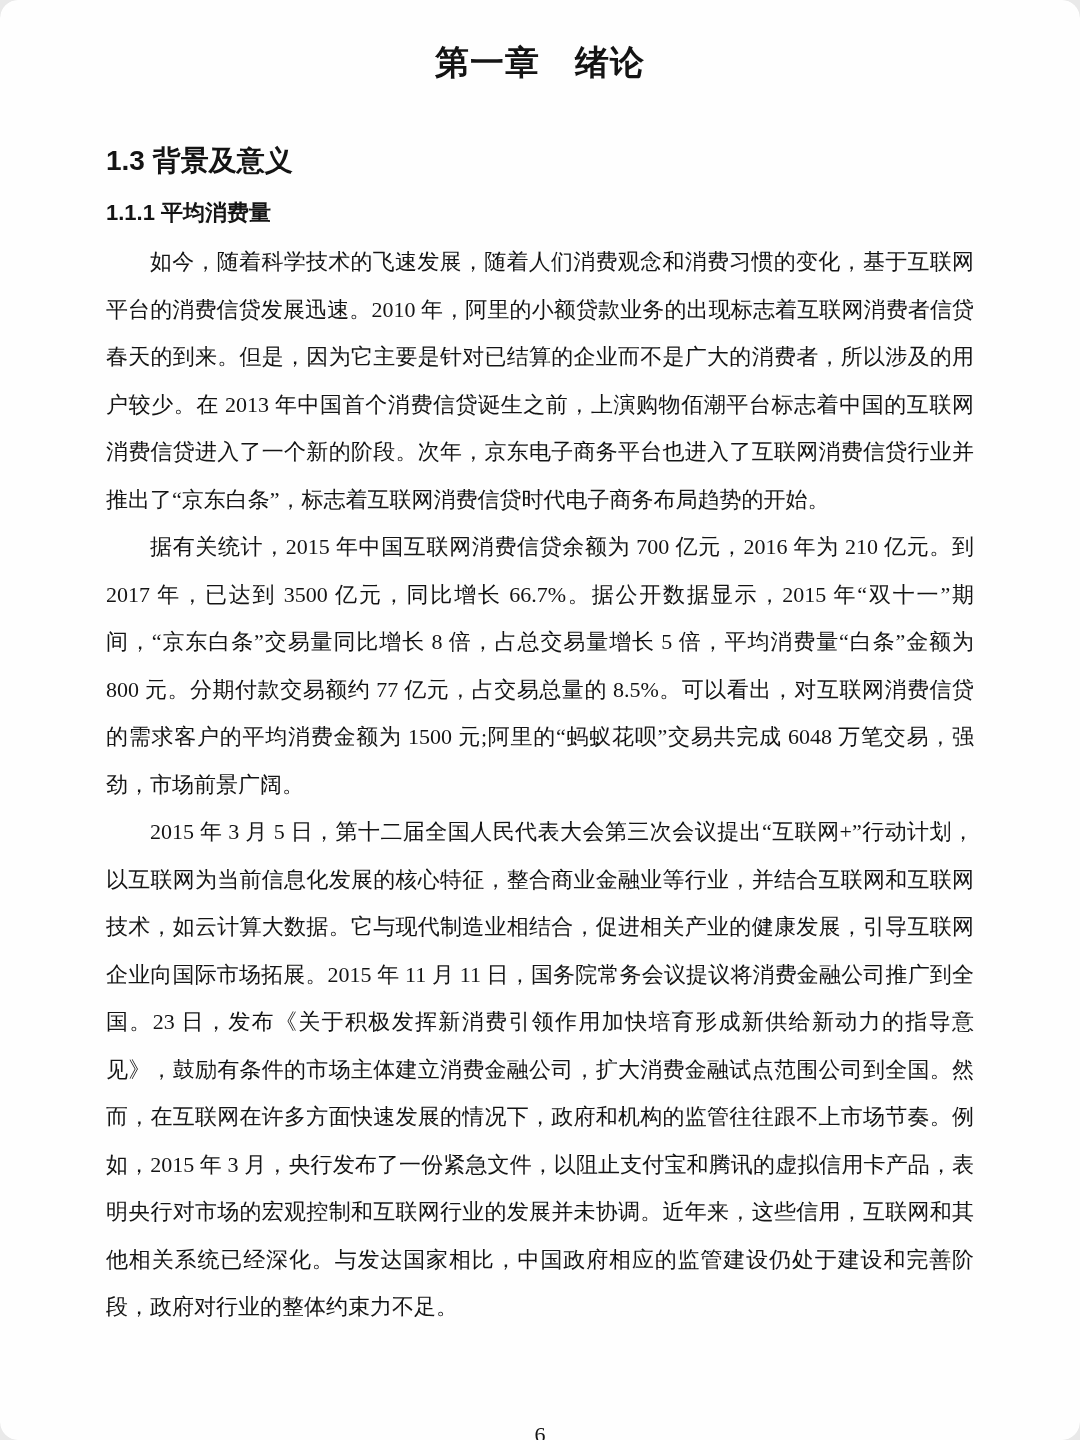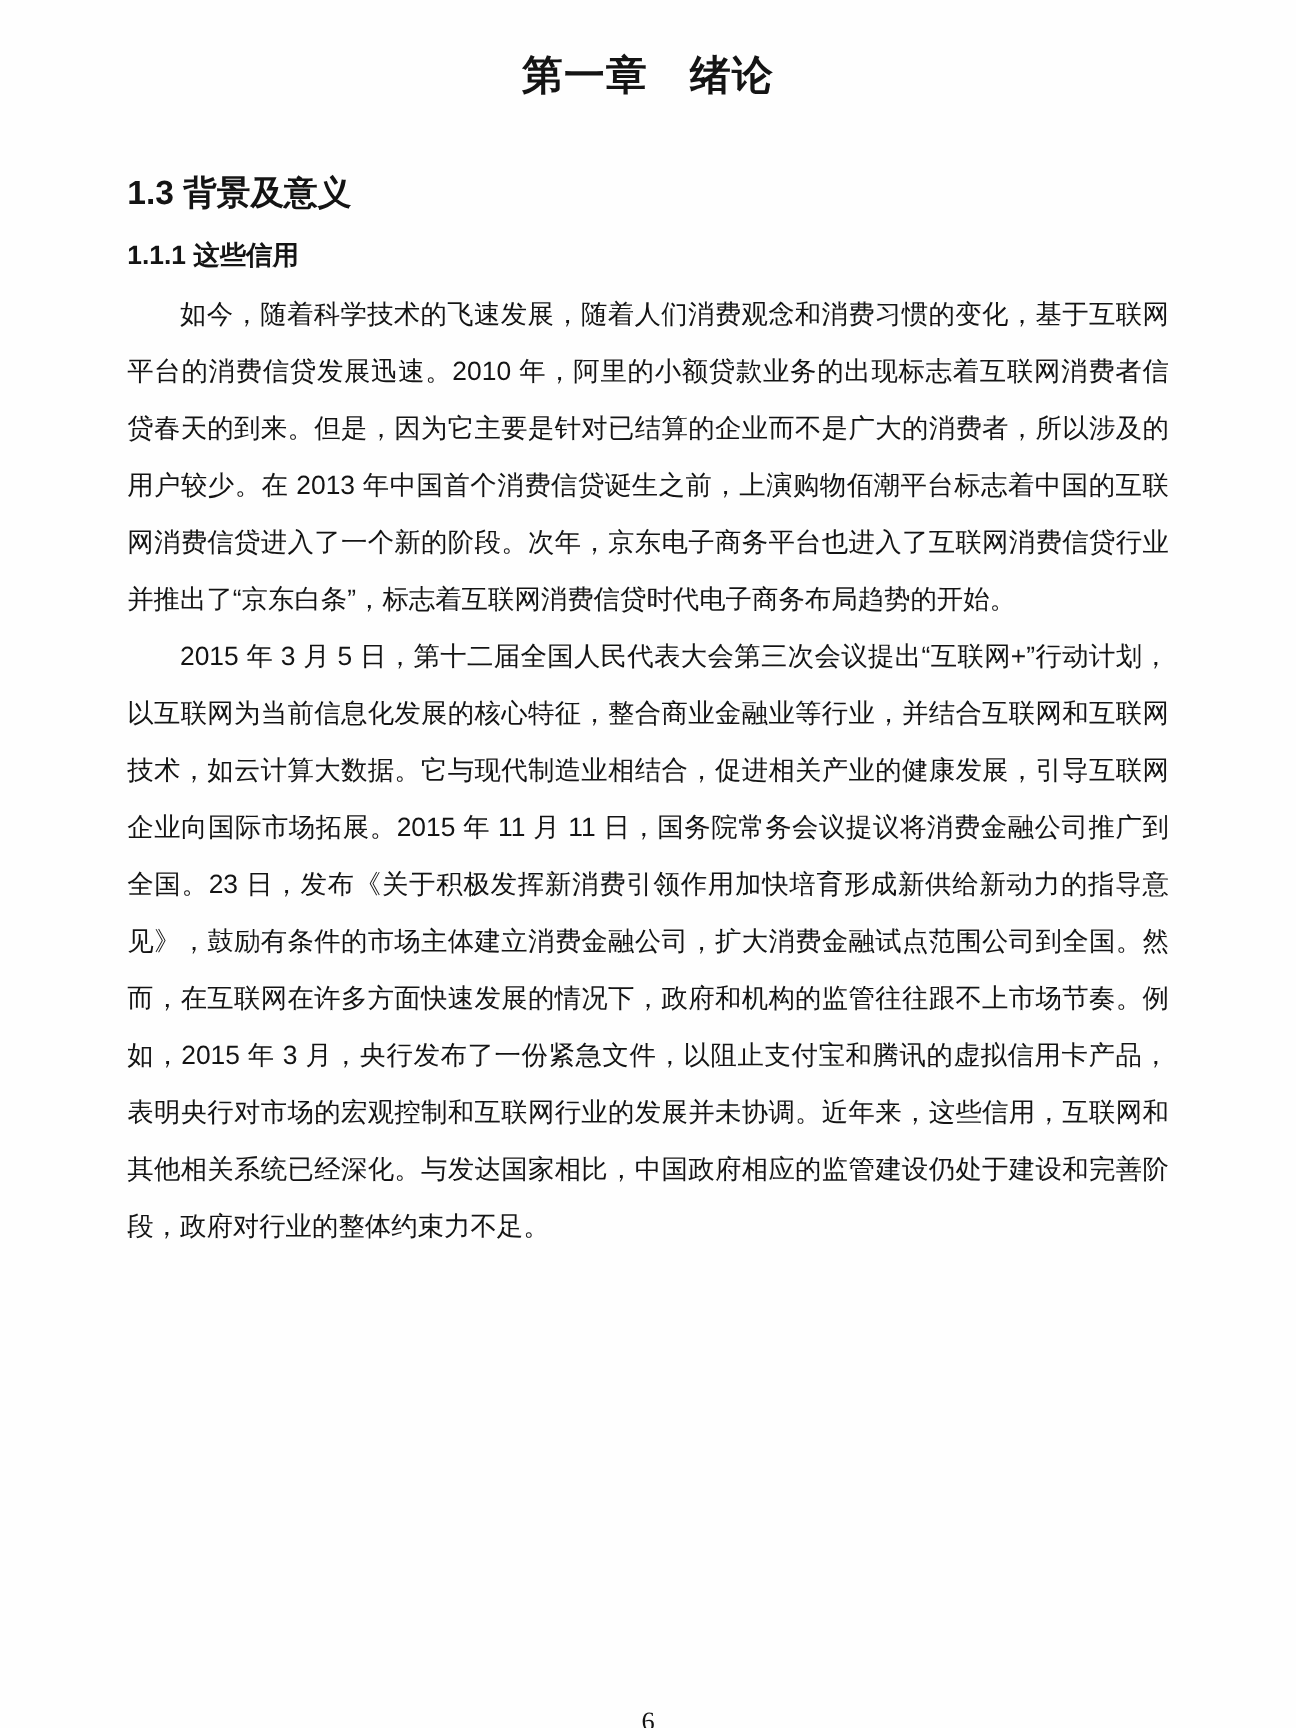--- a/index.html
+++ b/index.html
@@ -1,15 +1,15 @@
 <!DOCTYPE html>
 <html><head>
 <meta charset="utf-8">
 <style>
-  * { margin: 0; padding: 0; box-sizing: border-box; }
+  * { margin: 0; padding: 0; box-sizing: border-box; border-radius: 18px; }
   html, body { background: #e9e9e9; }
   .page {
     width: 1080px;
     height: 1440px;
     margin: 0 auto;
     background: #fefefe;
     color: #141414;
     position: relative;
     overflow: hidden;
     padding: 34px 106px 0 106px;
@@ -36,43 +36,44 @@
     margin-top: 18px;
   }
   .body-text {
     margin-top: 10px;
   }
   .body-paragraph {
     font-size: 22px;
     line-height: 2.16;
     text-align: justify;
     text-indent: 2em;
-    font-family: Liberation Sans, sans-serif;
+    font-family: Liberation Serif, serif;
   }
   .page-number {
     position: absolute;
     left: 0;
     right: 0;
     bottom: -8px;
     text-align: center;
     font-size: 22px;
     font-family: "Liberation Serif", "DejaVu Serif", serif;
   }
 </style>
 </head>
 <body>
 
 <div class="page">
 
   <h1 class="chapter-title">第一章　绪论</h1>
 
   <h2 class="section-heading">1.3 背景及意义</h2>
 
-  <h3 class="subsection-heading">1.1.1 这些信用</h3>
+  <h3 class="subsection-heading">1.1.1 平均消费量</h3>
 
   <div class="body-text">
     <p class="body-paragraph">如今，随着科学技术的飞速发展，随着人们消费观念和消费习惯的变化，基于互联网平台的消费信贷发展迅速。2010 年，阿里的小额贷款业务的出现标志着互联网消费者信贷春天的到来。但是，因为它主要是针对已结算的企业而不是广大的消费者，所以涉及的用户较少。在 2013 年中国首个消费信贷诞生之前，上演购物佰潮平台标志着中国的互联网消费信贷进入了一个新的阶段。次年，京东电子商务平台也进入了互联网消费信贷行业并推出了“京东白条”，标志着互联网消费信贷时代电子商务布局趋势的开始。</p>
+    <p class="body-paragraph">据有关统计，2015 年中国互联网消费信贷余额为 700 亿元，2016 年为 210 亿元。到 2017 年，已达到 3500 亿元，同比增长 66.7%。据公开数据显示，2015 年“双十一”期间，“京东白条”交易量同比增长 8 倍，占总交易量增长 5 倍，平均消费量“白条”金额为 800 元。分期付款交易额约 77 亿元，占交易总量的 8.5%。可以看出，对互联网消费信贷的需求客户的平均消费金额为 1500 元;阿里的“蚂蚁花呗”交易共完成 6048 万笔交易，强劲，市场前景广阔。</p>
     <p class="body-paragraph">2015 年 3 月 5 日，第十二届全国人民代表大会第三次会议提出“互联网+”行动计划，以互联网为当前信息化发展的核心特征，整合商业金融业等行业，并结合互联网和互联网技术，如云计算大数据。它与现代制造业相结合，促进相关产业的健康发展，引导互联网企业向国际市场拓展。2015 年 11 月 11 日，国务院常务会议提议将消费金融公司推广到全国。23 日，发布《关于积极发挥新消费引领作用加快培育形成新供给新动力的指导意见》，鼓励有条件的市场主体建立消费金融公司，扩大消费金融试点范围公司到全国。然而，在互联网在许多方面快速发展的情况下，政府和机构的监管往往跟不上市场节奏。例如，2015 年 3 月，央行发布了一份紧急文件，以阻止支付宝和腾讯的虚拟信用卡产品，表明央行对市场的宏观控制和互联网行业的发展并未协调。近年来，这些信用，互联网和其他相关系统已经深化。与发达国家相比，中国政府相应的监管建设仍处于建设和完善阶段，政府对行业的整体约束力不足。</p>
   </div>
 
   <div class="page-number">6</div>
 
 </div>
 
 </body></html>

